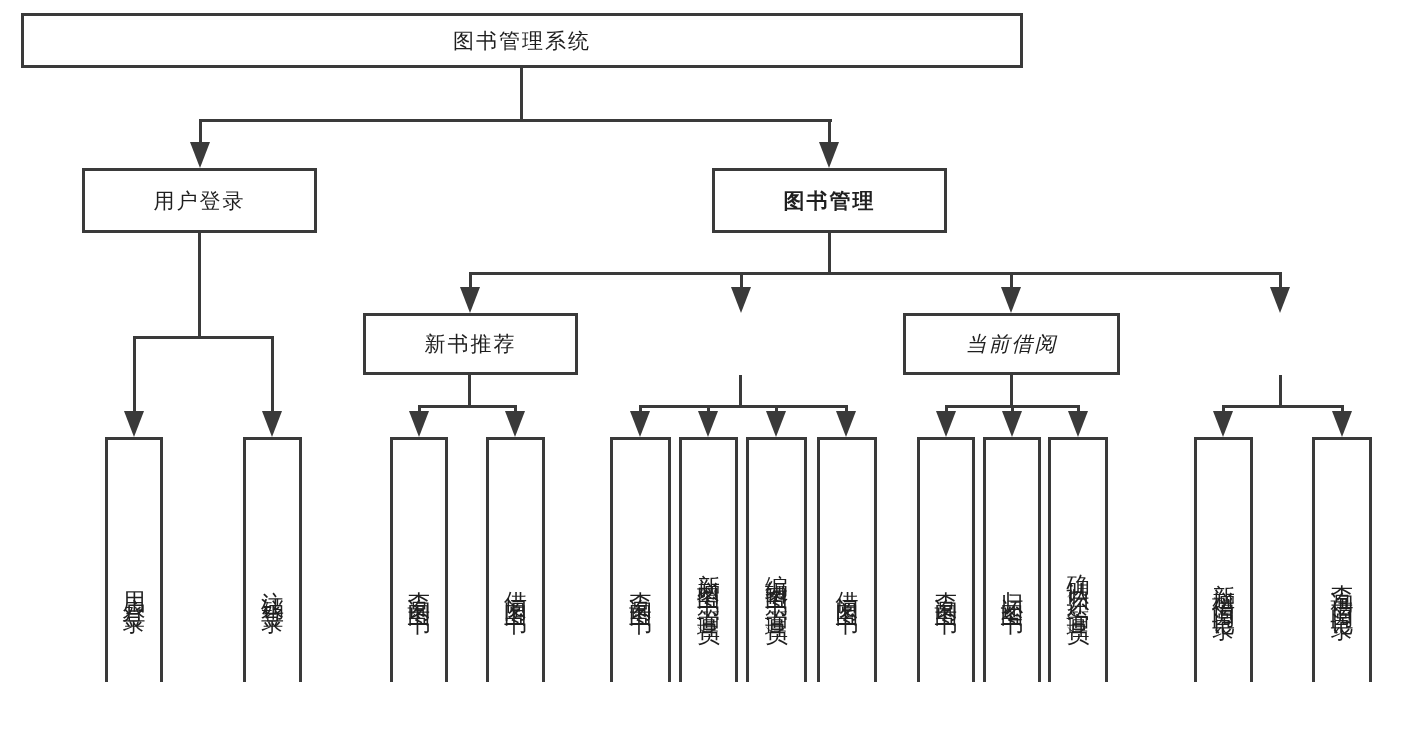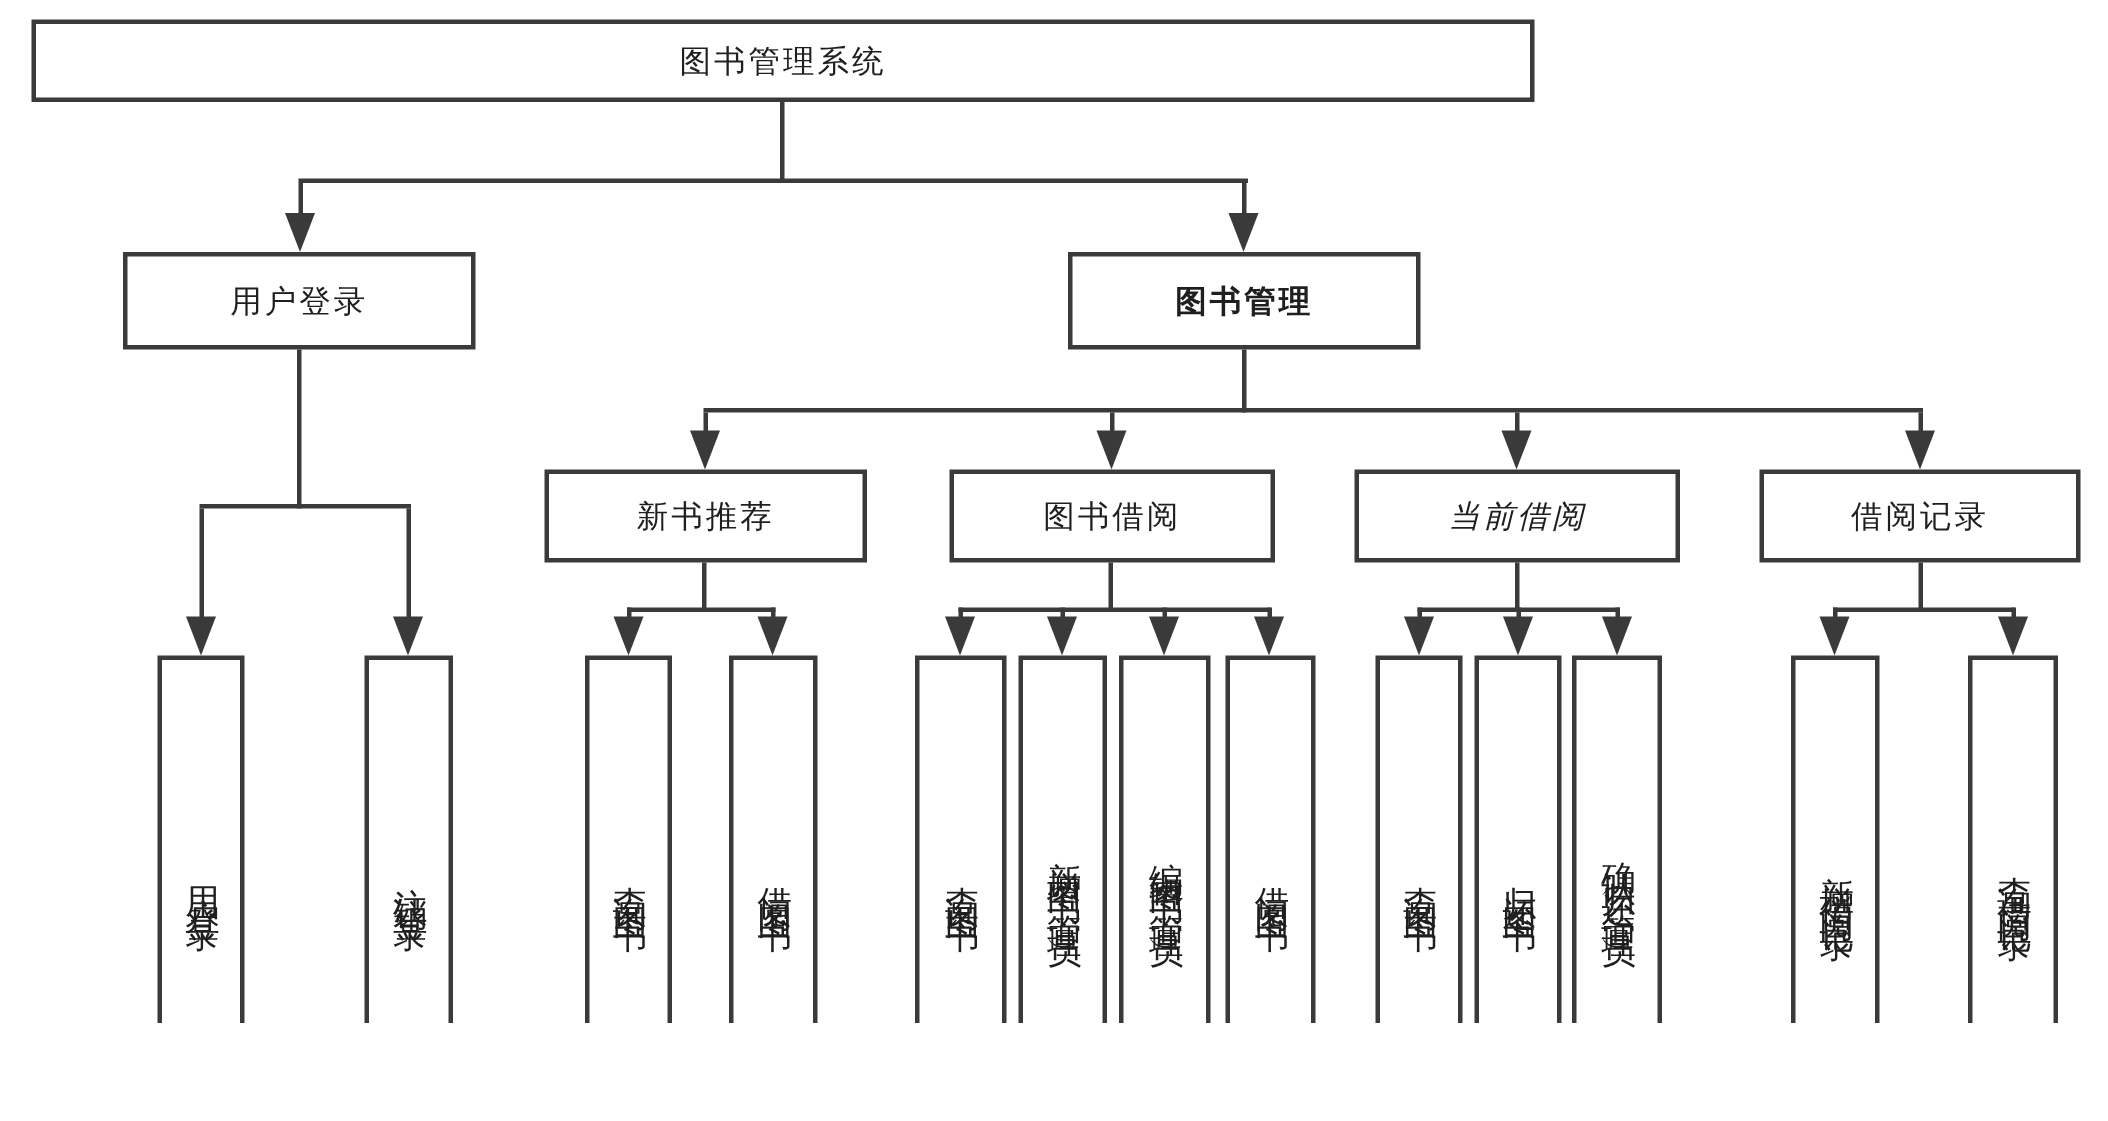--- a/index.html
+++ b/index.html
@@ -47,23 +47,21 @@
 <body>
 
 <div class="canvas">
 
   <div class="box hbox" style="left:21px;top:13px;width:1002px;height:55px;">图书管理系统</div>
 
   <div class="box hbox" style="left:82px;top:168px;width:235px;height:65px;">用户登录</div>
   <div class="box hbox" style="left:712px;top:168px;width:235px;height:65px;font-weight:bold;">图书管理</div>
 
   <div class="box hbox" style="left:363px;top:313px;width:215px;height:62px;">新书推荐</div>
-  <div class="box hbox" style="left:633px;top:313px;width:217px;height:62px;">图书借阅</div>
   <div class="box hbox" style="left:903px;top:313px;width:217px;height:62px;font-style:italic;">当前借阅</div>
-  <div class="box hbox" style="left:1173px;top:313px;width:214px;height:62px;">借阅记录</div>
 
   <div class="box leaf" style="left:105px;top:437px;width:58px;height:300px;">用户登录</div>
   <div class="box leaf" style="left:243px;top:437px;width:59px;height:300px;">注销登录</div>
 
   <div class="box leaf" style="left:390px;top:437px;width:58px;height:300px;">查询图书</div>
   <div class="box leaf" style="left:486px;top:437px;width:59px;height:300px;">借阅图书</div>
 
   <div class="box leaf" style="left:610px;top:437px;width:61px;height:300px;">查询图书</div>
   <div class="box leaf" style="left:679px;top:437px;width:59px;height:300px;">新增图书（管理员）</div>
   <div class="box leaf" style="left:746px;top:437px;width:61px;height:300px;">编辑图书（管理员）</div>

